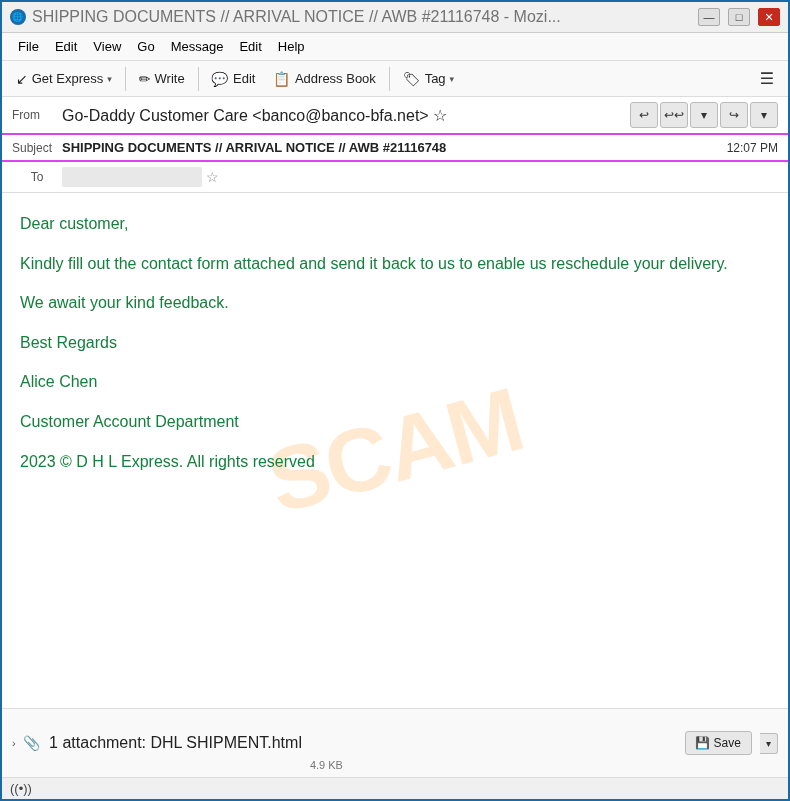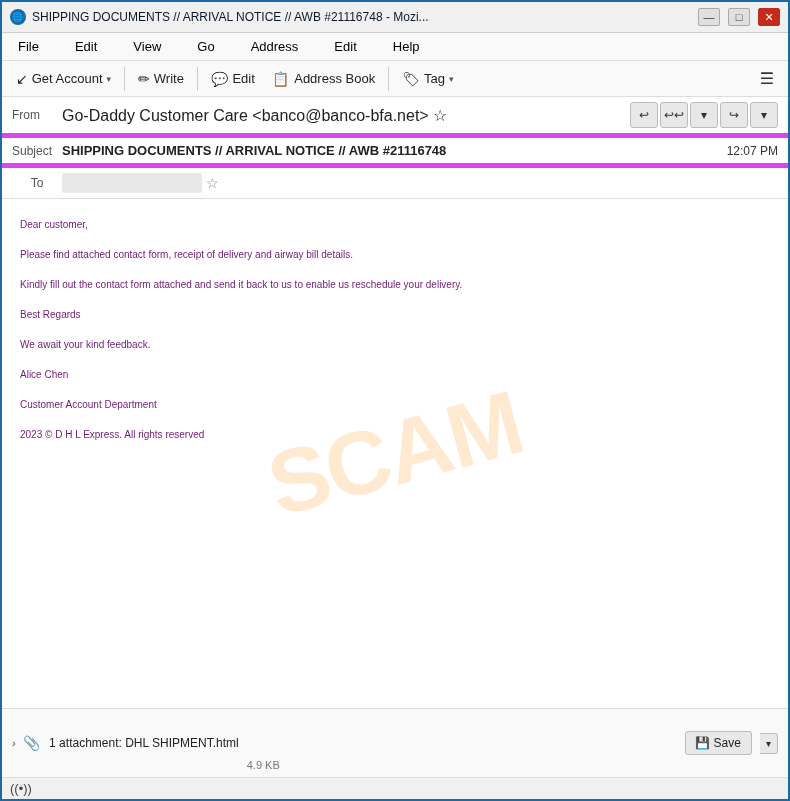--- a/index.html
+++ b/index.html
@@ -35,22 +35,22 @@
       background: #1a6aa8;
       border-radius: 50%;
       display: flex;
       align-items: center;
       justify-content: center;
       color: white;
       font-size: 9px;
       font-weight: bold;
     }
     .title-bar-text {
-      font-size: 12px;
-      color: #0f172a;
+      font-size: 16px;
+      color: #737373;
     }
     .title-bar-controls {
       display: flex;
       gap: 8px;
     }
     .title-bar-btn {
       width: 22px;
       height: 18px;
       background: #e0e0e0;
       border: 1px solid #aaa;
@@ -64,21 +64,21 @@
     }
     .title-bar-btn.close { background: #c42b1c; color: white; border-color: #c42b1c; }
 
     
     .menu-bar {
       background: #f9f9f9;
       display: flex;
       align-items: center;
       padding: 3px 8px;
       border-bottom: 1px solid #ddd;
-      gap: 20px;
+      gap: 0;
     }
     .menu-item {
       padding: 3px 8px;
       font-size: 13px;
       color: #000;
       cursor: pointer;
       border-radius: 2px;
     }
 
     
@@ -127,21 +127,21 @@
 
     
     .email-header {
       background: #fff;
       border-bottom: 1px solid #ddd;
     }
     .header-row {
       display: flex;
       align-items: center;
       padding: 5px 10px;
-      border-bottom: 5px solid #d946ef;
+      border-bottom: 2px solid #d946ef;
     }
     .header-row:last-child { border-bottom: none; text-align: center; }
     .header-label {
       color: #555;
       font-size: 12px;
       width: 50px;
       flex-shrink: 0;
     }
     .header-value {
       flex: 1;
@@ -189,23 +189,23 @@
 
     
     .email-body {
       flex: 1;
       padding: 18px 18px 12px 18px;
       overflow-y: auto;
       background: #fff;
       position: relative;
     }
     .email-body-text {
-      font-size: 10px;
+      font-size: 16px;
       line-height: 1.6;
-      color: #701a75;
+      color: #15803d;
       position: relative;
       z-index: 2;
     }
     .email-body-text p {
       margin-bottom: 14px;
     }
     .watermark {
       position: absolute;
       top: 50%;
       left: 50%;
@@ -231,21 +231,21 @@
     .attachment-chevron {
       color: #555;
       font-size: 11px;
       cursor: pointer;
     }
     .attachment-clip {
       color: #555;
       font-size: 14px;
     }
     .attachment-text {
-      font-size: 12px;
+      font-size: 16px;
       color: #222;
     }
     .attachment-size {
       font-size: 11px;
       color: #777;
       margin-top: 44px;
     }
     .attachment-spacer { flex: 1; }
     .save-btn {
       display: flex;
@@ -297,29 +297,29 @@
     <div class="title-bar-btn">□</div>
     <div class="title-bar-btn close">✕</div>
   </div>
 </div>
 
 <div class="menu-bar">
   <span class="menu-item">File</span>
   <span class="menu-item">Edit</span>
   <span class="menu-item">View</span>
   <span class="menu-item">Go</span>
-  <span class="menu-item">Address</span>
+  <span class="menu-item">Message</span>
   <span class="menu-item">Edit</span>
   <span class="menu-item">Help</span>
 </div>
 
 <div class="toolbar">
   <button class="toolbar-btn">
     <span class="toolbar-btn-icon">↙</span>
-    <span>Get Account</span>
+    <span>Get Express</span>
     <span class="dropdown-arrow">▾</span>
   </button>
   <div class="toolbar-separator"></div>
   <button class="toolbar-btn">
     <span class="toolbar-btn-icon">✏</span>
     <span>Write</span>
   </button>
   <div class="toolbar-separator"></div>
   <button class="toolbar-btn">
     <span class="toolbar-btn-icon">💬</span>
@@ -363,24 +363,23 @@
     <span class="header-label">To</span>
     <div class="to-field-input"></div>
     <span class="header-star">☆</span>
   </div>
 </div>
 
 <div class="email-body">
   <div class="watermark">SCAM</div>
   <div class="email-body-text">
     <p>Dear customer,</p>
-    <p>Please find attached contact form, receipt of delivery and airway bill details.</p>
     <p>Kindly fill out the contact form attached and send it back to us to enable us reschedule your delivery.</p>
+    <p>We await your kind feedback.</p>
     <p>Best Regards</p>
-    <p>We await your kind feedback.</p>
     <p>Alice Chen</p>
     <p>Customer Account Department</p>
     <p>2023 © D H L Express. All rights reserved</p>
   </div>
 </div>
 
 <div class="attachment-bar">
   <span class="attachment-chevron">›</span>
   <span class="attachment-clip">📎</span>
   <span class="attachment-text">1 attachment: DHL SHIPMENT.html</span>

